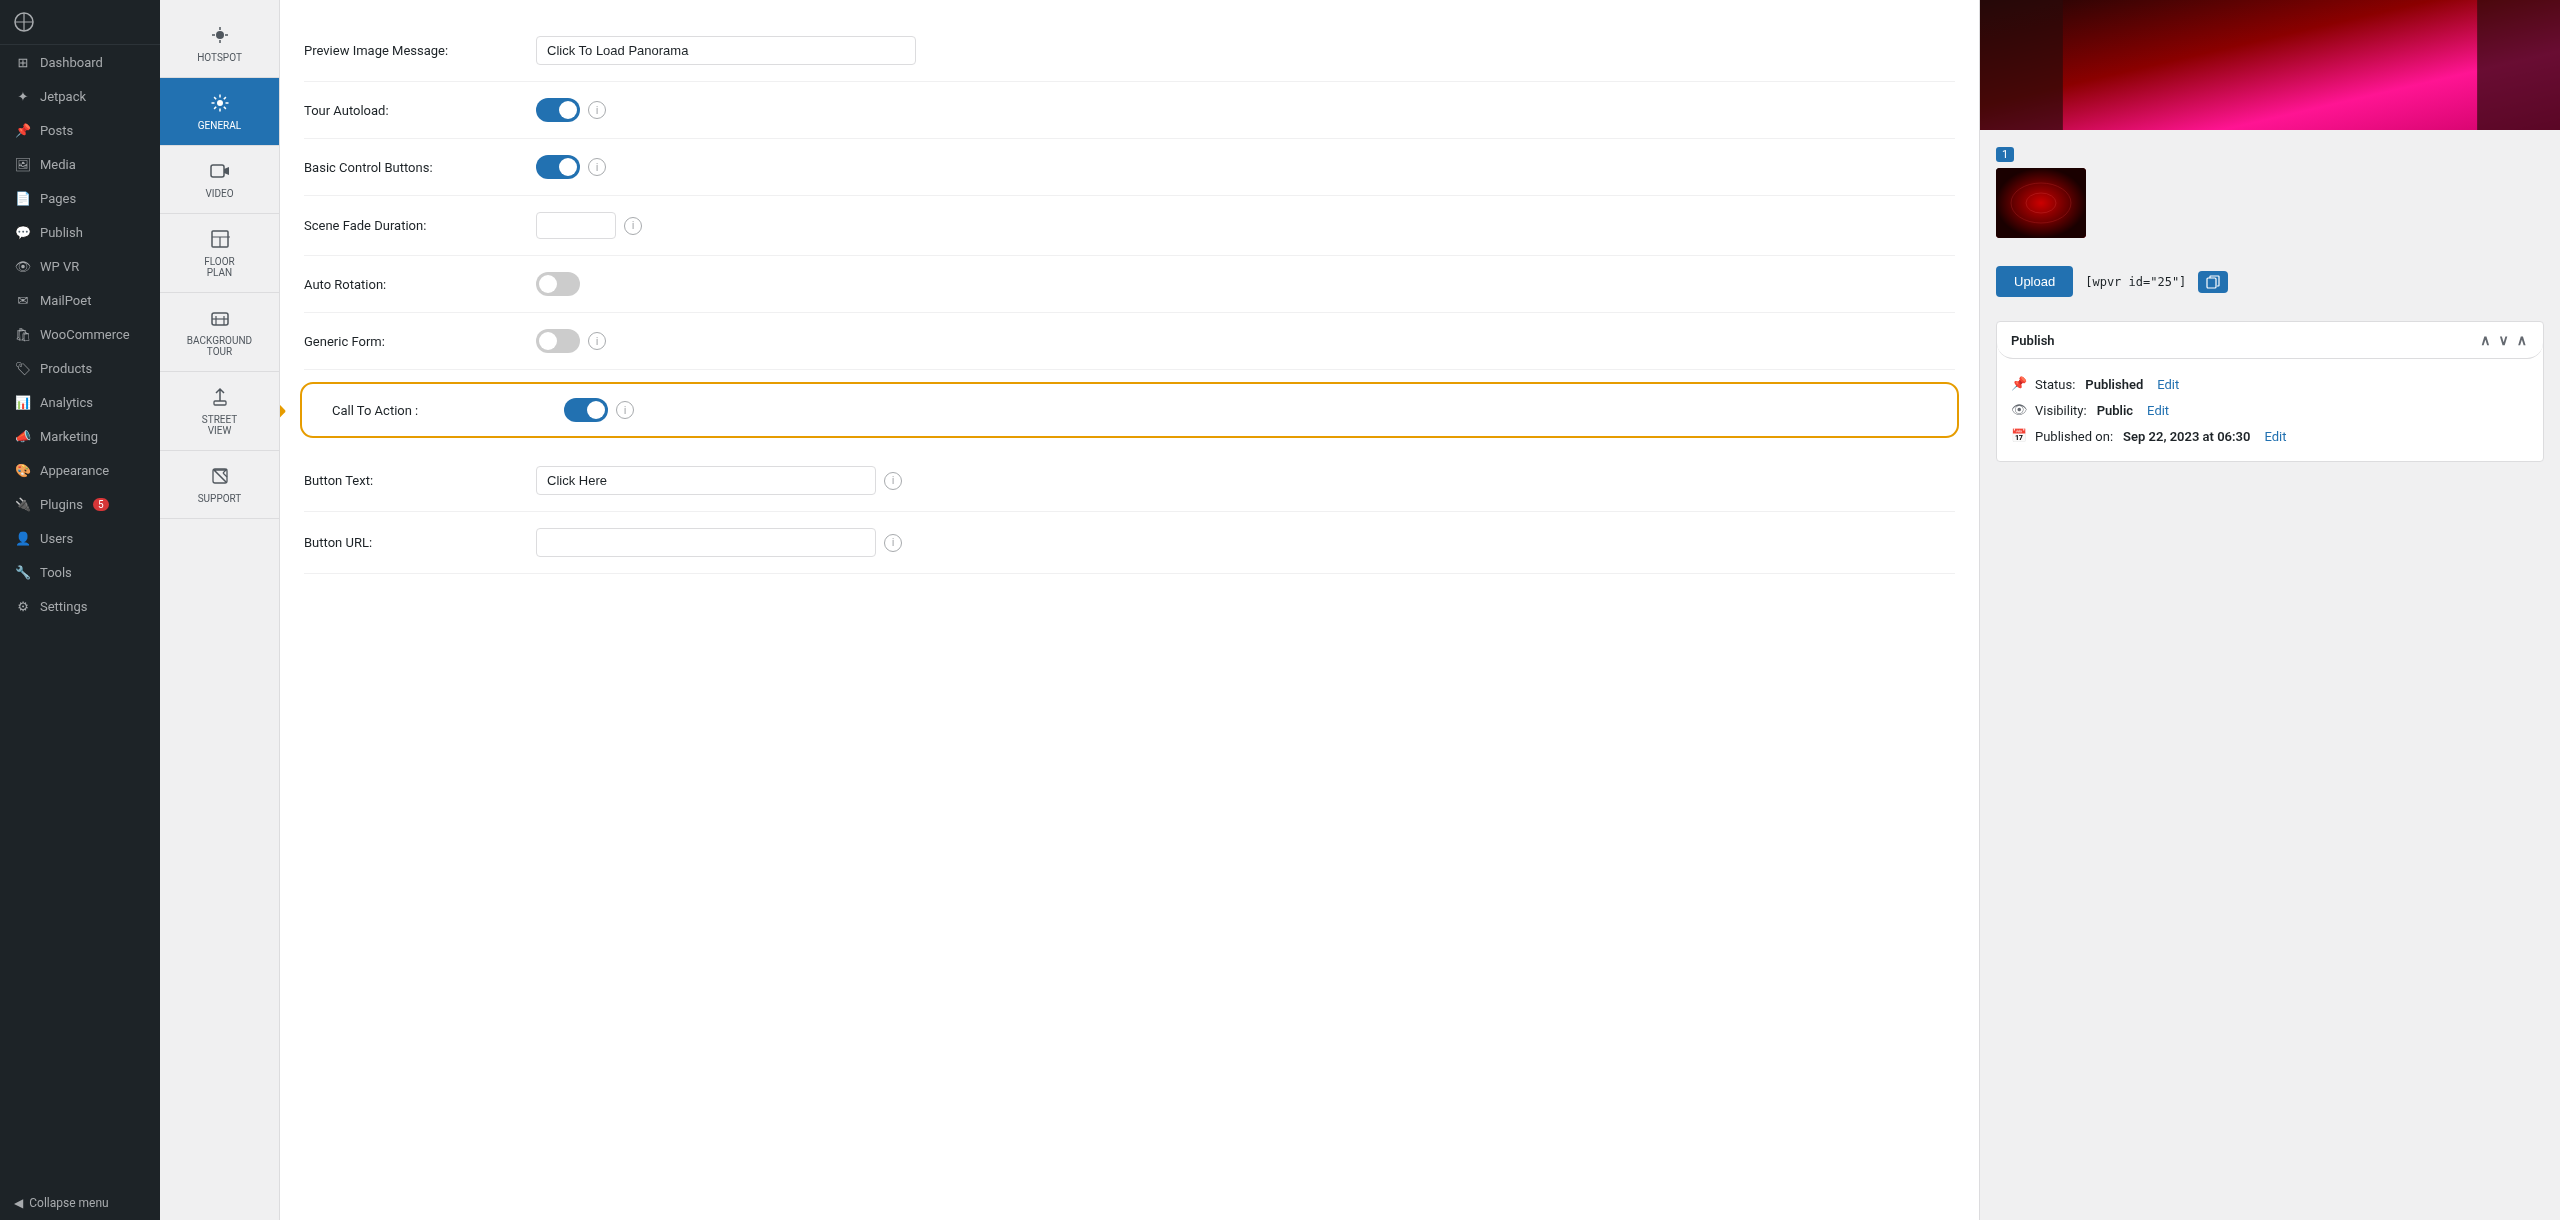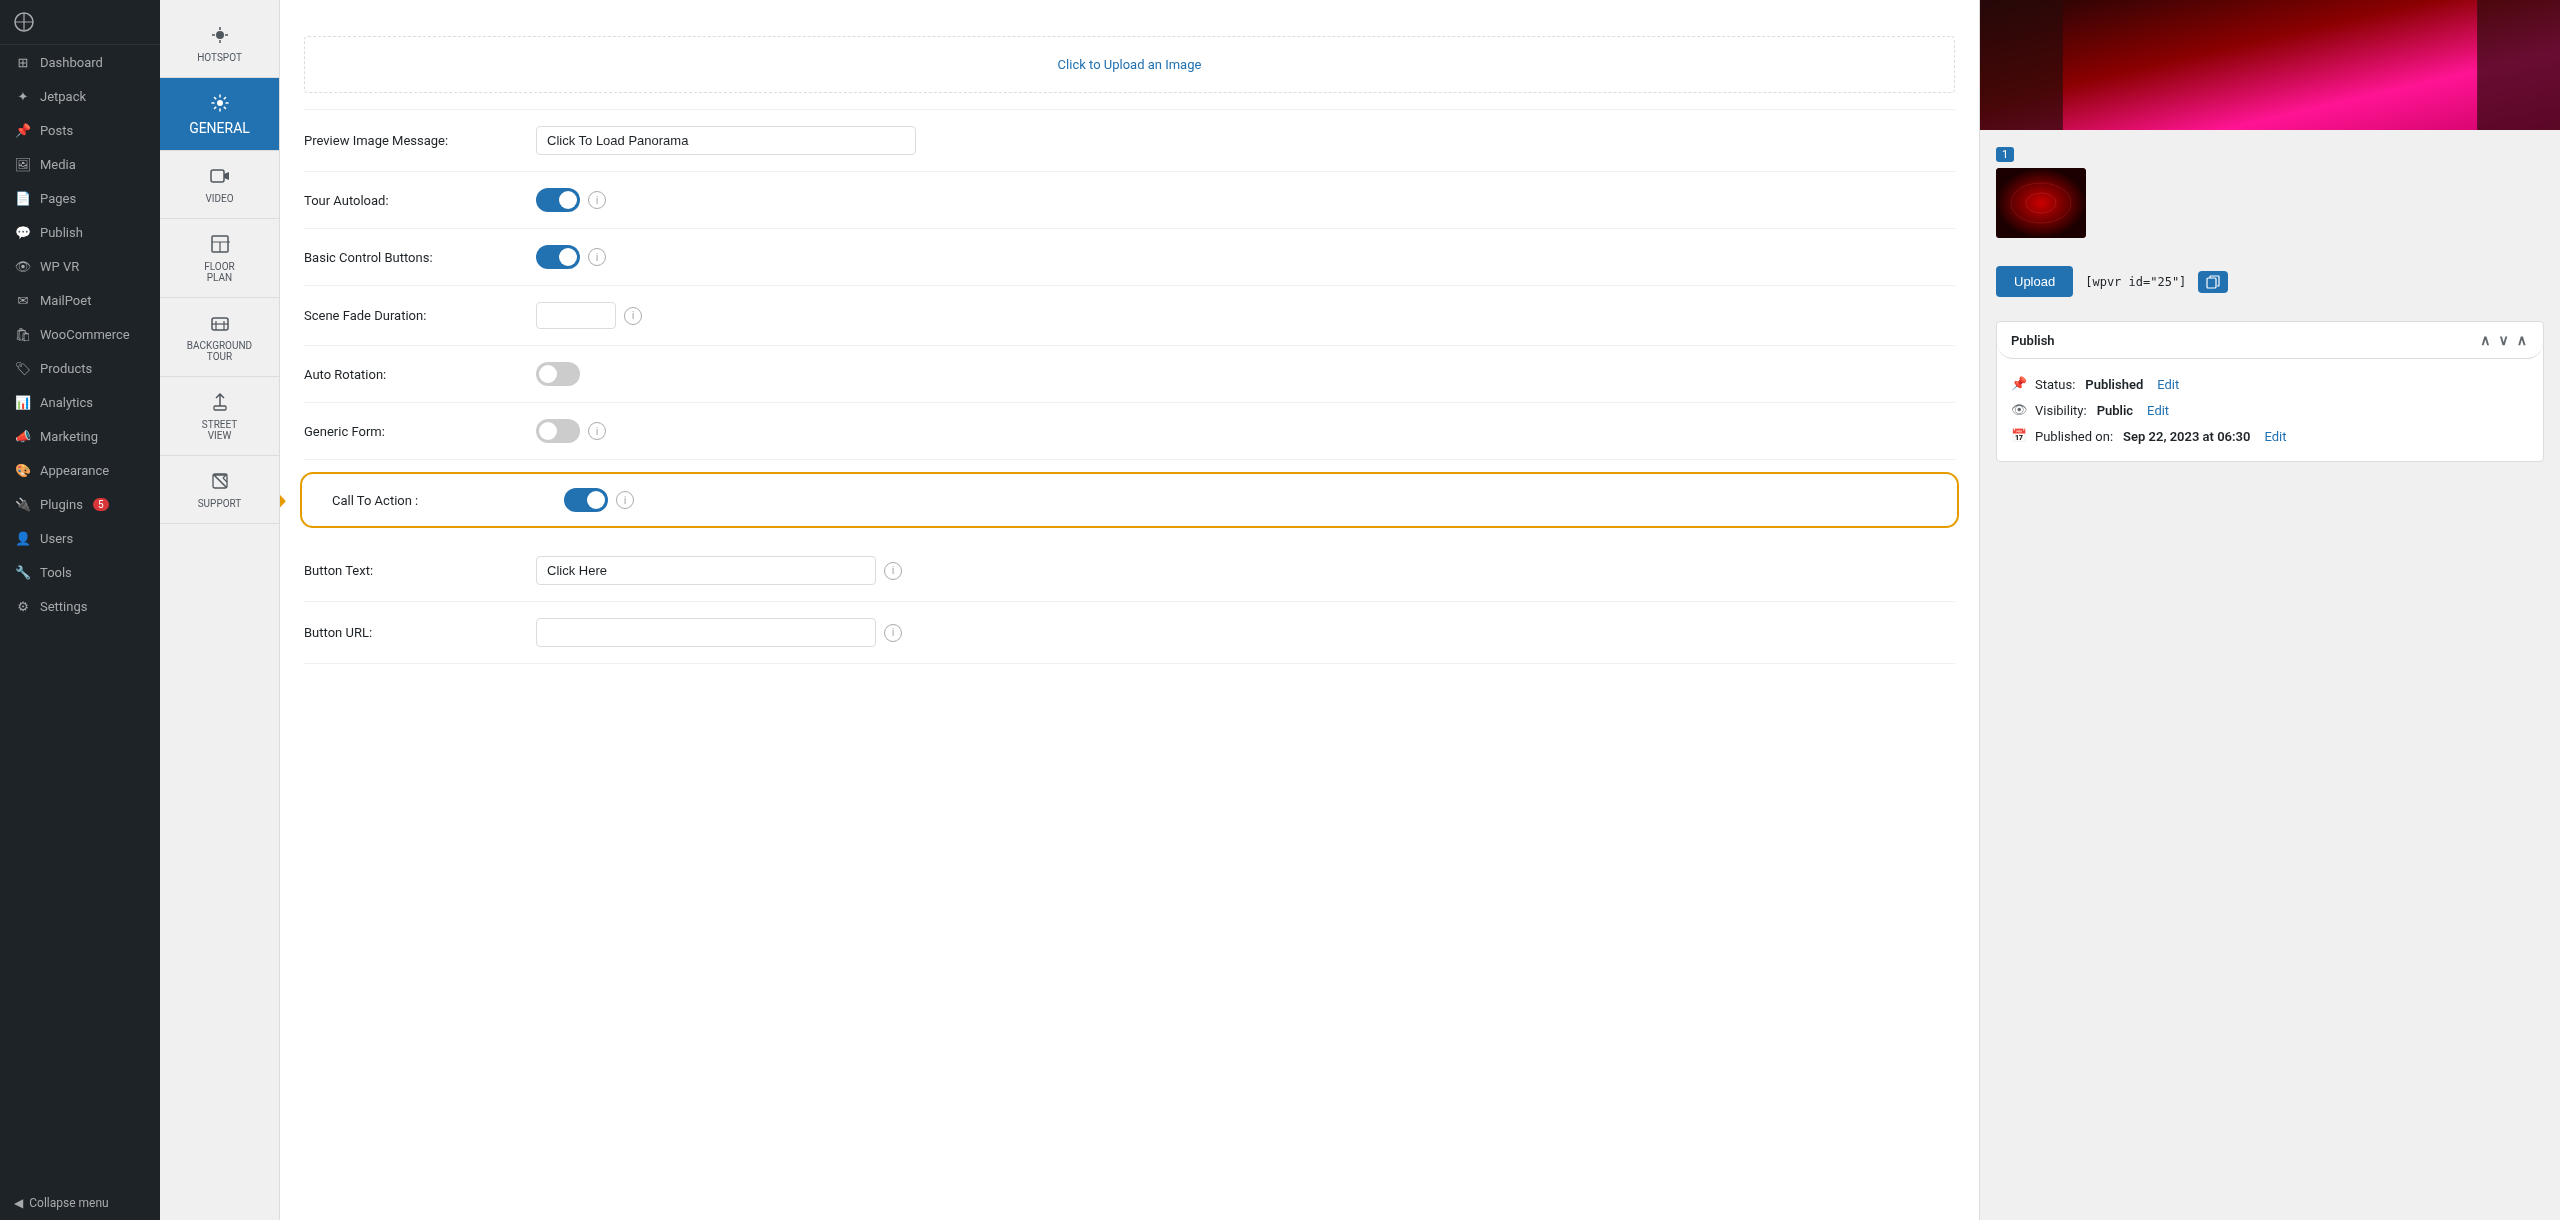--- a/index.html
+++ b/index.html
@@ -449,21 +449,21 @@
     <span style="font-size:10px;color:#50575e;text-align:center;">HOTSPOT</span>
   </div>
 
   <div class="sec-sidebar-item active">
     <span class="sec-icon">
       <svg width="20" height="20" viewBox="0 0 20 20" fill="none">
         <circle cx="10" cy="10" r="3" fill="#fff"></circle>
         <path d="M10 1.5 L10 4.5 M10 15.5 L10 18.5 M1.5 10 L4.5 10 M15.5 10 L18.5 10 M4.1 4.1 L6.2 6.2 M13.8 13.8 L15.9 15.9 M15.9 4.1 L13.8 6.2 M6.2 13.8 L4.1 15.9" stroke="#fff" stroke-width="1.5"></path>
       </svg>
     </span>
-    <span style="font-size:14px;color:#fff;text-align:center;">GENERAL</span>
+    <span style="font-size:10px;color:#fff;text-align:center;">GENERAL</span>
   </div>
 
   <div class="sec-sidebar-item">
     <span class="sec-icon">
       <svg width="20" height="20" viewBox="0 0 20 20" fill="none">
         <rect x="1" y="4" width="13" height="12" rx="2" stroke="#50575e" stroke-width="1.5"></rect>
         <path d="M14 8 L19 6 L19 14 L14 12 Z" fill="#50575e"></path>
       </svg>
     </span>
     <span style="font-size:10px;color:#50575e;text-align:center;">VIDEO</span>
@@ -509,25 +509,20 @@
       </svg>
     </span>
     <span style="font-size:10px;color:#50575e;text-align:center;">SUPPORT</span>
   </div>
 </div>
 
 <div id="content-area">
 
   <div id="center-panel">
 
-    <div class="field-row">
-      <div class="upload-area" style="width:100%;">
-        <span>Click to Upload an Image</span>
-      </div>
-    </div>
 
     <div class="field-row">
       <div class="field-label">Preview Image Message:</div>
       <div class="field-control">
         <input type="text" class="field-input" style="min-width: 380px;" value="Click To Load Panorama">
       </div>
     </div>
 
     <div class="field-row">
       <div class="field-label">Tour Autoload:</div>

